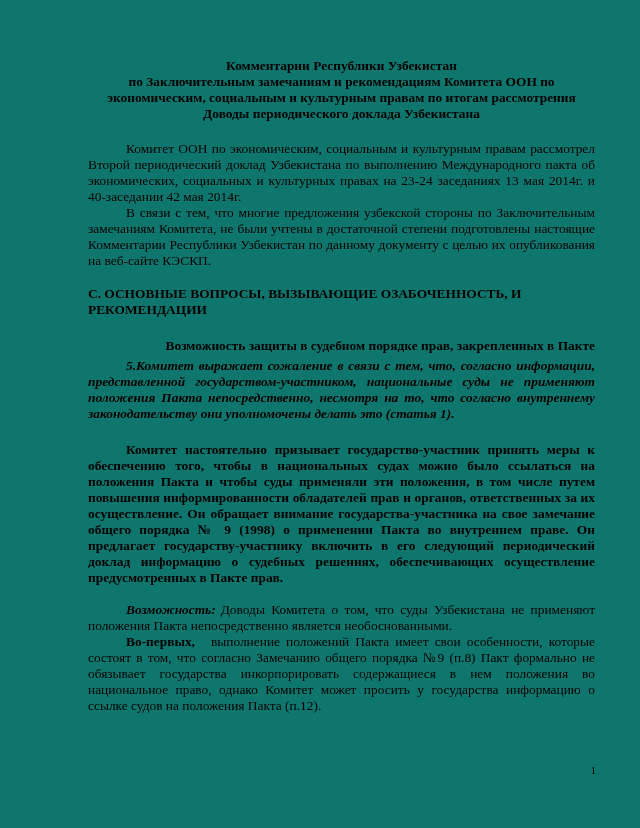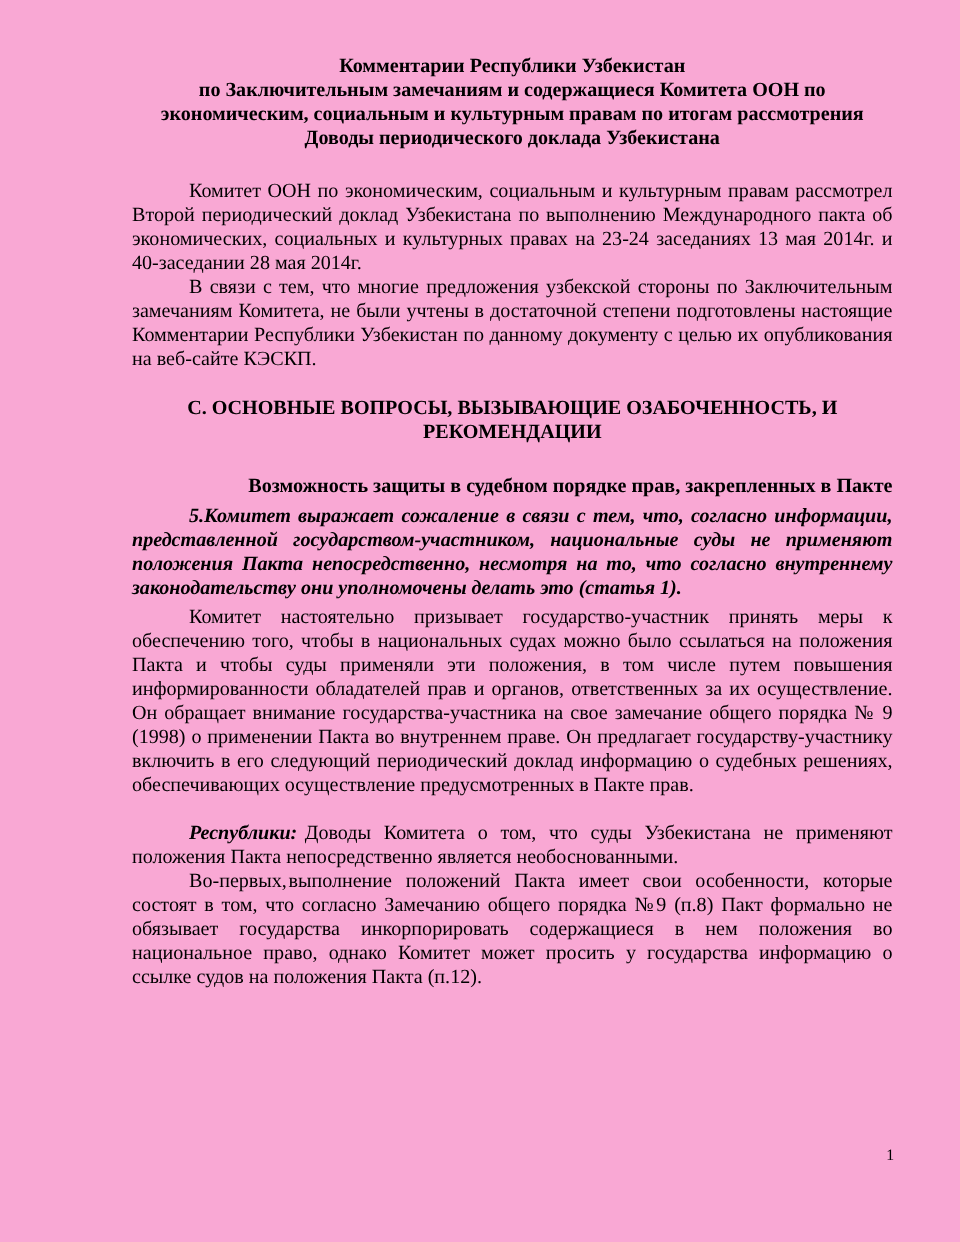--- a/index.html
+++ b/index.html
@@ -7,104 +7,103 @@
   body {
     width: 640px;
     height: 828px;
     background: #ffffff;
     font-family: "Liberation Serif", "DejaVu Serif", serif;
   }
   .page {
     position: relative;
     width: 640px;
     height: 828px;
-    background: #f9a8d4;
-    padding: 36px 45px 0 88px;
+    background: #0f766e;
+    padding: 58px 45px 0 88px;
     color: #000000;
     font-size: 13.4px;
     line-height: 16px;
     overflow: hidden;
   }
   .title-block {
     text-align: center;
     font-weight: bold;
     margin-bottom: 19px;
   }
   .heading-block {
-    text-align: center;
     font-weight: bold;
     margin-top: 17px;
   }
   .subheading {
     text-align: right;
     font-weight: bold;
     margin-top: 20px;
   }
   .body-p {
     margin: 0;
     text-align: justify;
     text-indent: 38px;
   }
   .p-observation {
     margin-top: 4px;
     font-weight: bold;
     font-style: italic;
   }
   .p-recommendation {
-    margin-top: 3px;
-    font-weight: normal;
+    margin-top: 20px;
+    font-weight: bold;
   }
   .p-comments {
     margin-top: 16px;
   }
   .lead-bi {
     font-weight: bold;
     font-style: italic;
     margin-right: 5px;
   }
   .lead-b {
-    font-weight: normal;
-    margin-right: 1px;
+    font-weight: bold;
+    margin-right: 16px;
   }
   .page-number {
     position: absolute;
     top: 765px;
     right: 44px;
     font-size: 10.5px;
     line-height: 12px;
     color: #000000;
   }
 </style>
 </head>
 <body>
 
 <div class="page">
 
   <div class="title-block">
     <div>Комментарии Республики Узбекистан</div>
-    <div>по Заключительным замечаниям и содержащиеся Комитета ООН по</div>
+    <div>по Заключительным замечаниям и рекомендациям Комитета ООН по</div>
     <div>экономическим, социальным и культурным правам по итогам рассмотрения</div>
     <div>Доводы периодического доклада Узбекистана</div>
   </div>
 
-  <p class="body-p">Комитет ООН по экономическим, социальным и культурным правам рассмотрел Второй периодический доклад Узбекистана по выполнению Международного пакта об экономических, социальных и культурных правах на 23-24 заседаниях 13 мая 2014г. и 40-заседании 28 мая 2014г.</p>
+  <p class="body-p">Комитет ООН по экономическим, социальным и культурным правам рассмотрел Второй периодический доклад Узбекистана по выполнению Международного пакта об экономических, социальных и культурных правах на 23-24 заседаниях 13 мая 2014г. и 40-заседании 42 мая 2014г.</p>
 
   <p class="body-p">В связи с тем, что многие предложения узбекской стороны по Заключительным замечаниям Комитета, не были учтены в достаточной степени подготовлены настоящие Комментарии Республики Узбекистан по данному документу с целью их опубликования на веб-сайте КЭСКП.</p>
 
   <div class="heading-block">
     <div>С. ОСНОВНЫЕ ВОПРОСЫ, ВЫЗЫВАЮЩИЕ ОЗАБОЧЕННОСТЬ, И</div>
     <div>РЕКОМЕНДАЦИИ</div>
   </div>
 
   <div class="subheading">Возможность защиты в судебном порядке прав, закрепленных в Пакте</div>
 
   <p class="body-p p-observation">5.Комитет выражает сожаление в связи с тем, что, согласно информации, представленной государством-участником, национальные суды не применяют положения Пакта непосредственно, несмотря на то, что согласно внутреннему законодательству они уполномочены делать это (статья 1).</p>
 
   <p class="body-p p-recommendation">Комитет настоятельно призывает государство-участник принять меры к обеспечению того, чтобы в национальных судах можно было ссылаться на положения Пакта и чтобы суды применяли эти положения, в том числе путем повышения информированности обладателей прав и органов, ответственных за их осуществление. Он обращает внимание государства-участника на свое замечание общего порядка № 9 (1998) о применении Пакта во внутреннем праве. Он предлагает государству-участнику включить в его следующий периодический доклад информацию о судебных решениях, обеспечивающих осуществление предусмотренных в Пакте прав.</p>
 
-  <p class="body-p p-comments"><span class="lead-bi">Республики:</span><span>Доводы Комитета о том, что суды Узбекистана не применяют положения Пакта непосредственно является необоснованными.</span></p>
+  <p class="body-p p-comments"><span class="lead-bi">Возможность:</span><span>Доводы Комитета о том, что суды Узбекистана не применяют положения Пакта непосредственно является необоснованными.</span></p>
 
   <p class="body-p"><span class="lead-b">Во-первых,</span><span>выполнение положений Пакта имеет свои особенности, которые состоят в том, что согласно Замечанию общего порядка №9 (п.8) Пакт формально не обязывает государства инкорпорировать содержащиеся в нем положения во национальное право, однако Комитет может просить у государства информацию о ссылке судов на положения Пакта (п.12).</span></p>
 
 
   <div class="page-number">1</div>
 
 </div>
 
 </body></html>

